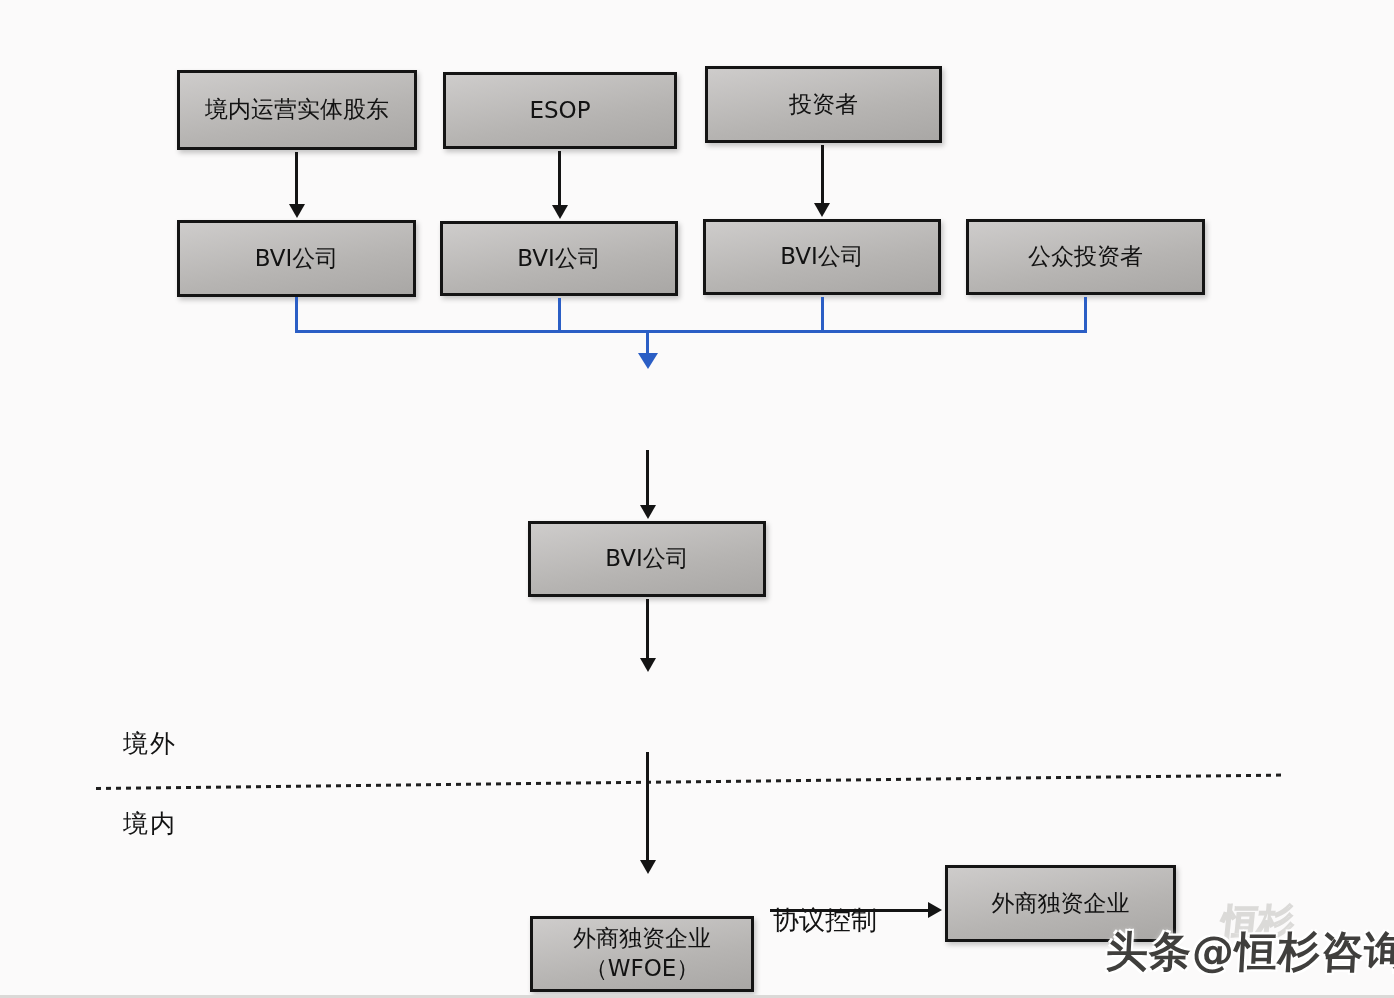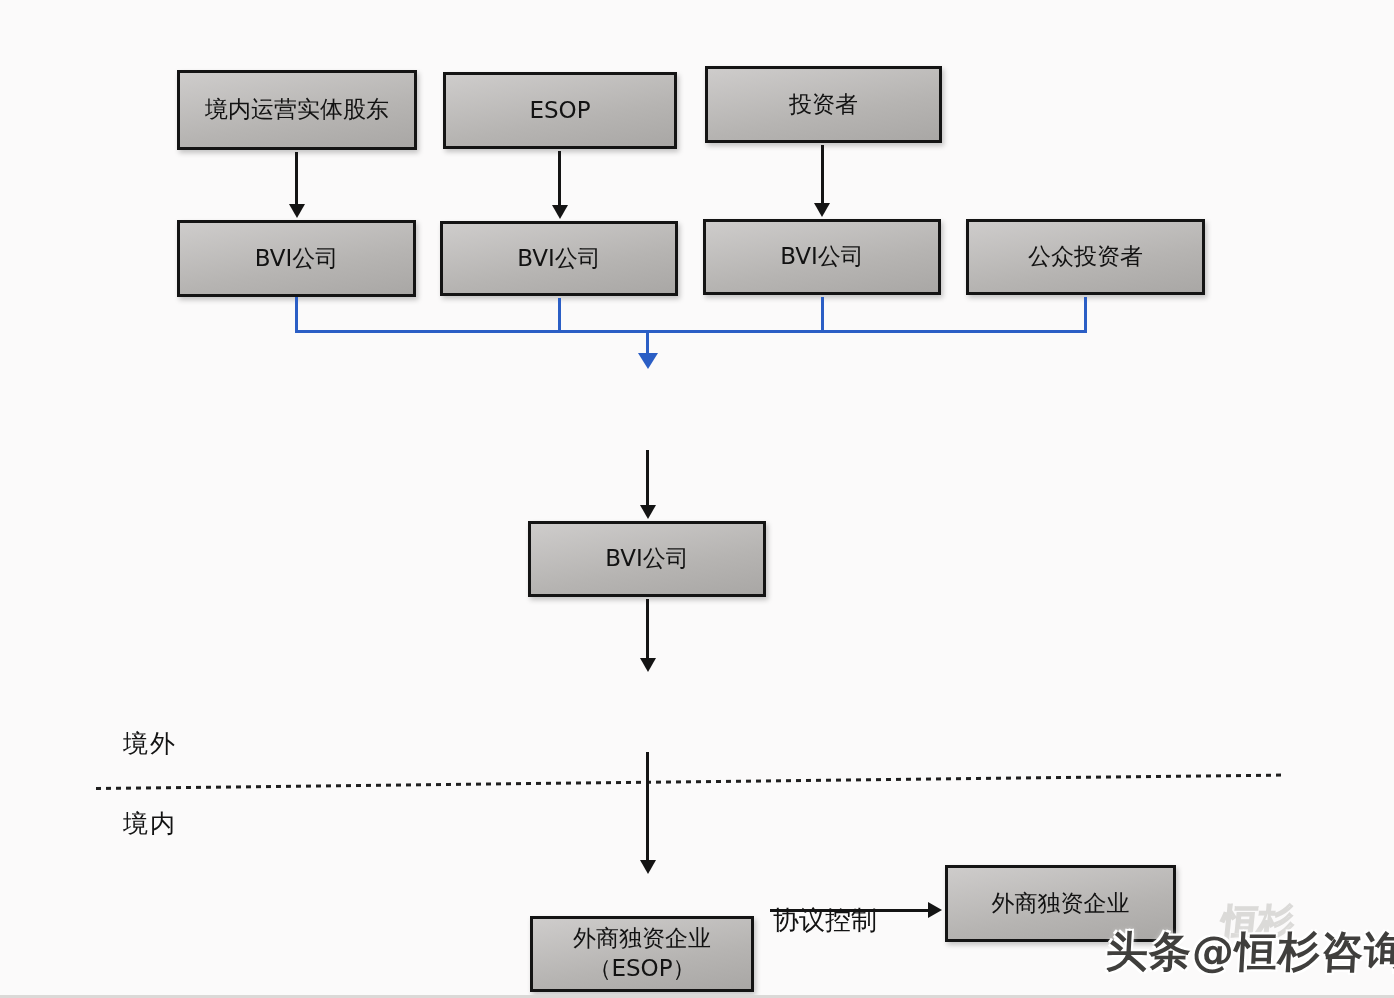--- a/index.html
+++ b/index.html
@@ -115,21 +115,21 @@
 
   <div class="region-label" style="left:123px;top:727px">境外</div>
   <div class="boundary"></div>
   <div class="region-label" style="left:123px;top:807px">境内</div>
 
   <div class="vline" style="left:646px;top:752px;height:108px"></div>
   <div class="tri down-black" style="left:640px;top:860px"></div>
 
   <div class="node gray" style="left:530px;top:916px;width:224px;height:76px">
     <span>外商独资企业</span>
-    <span>（ESOP）</span>
+    <span>（WFOE）</span>
   </div>
 
   <div class="edge-label">协议控制</div>
   <div class="hline" style="left:770px;top:909px;width:158px"></div>
   <div class="tri right-black" style="left:928px;top:902px"></div>
 
   <div class="node gray" style="left:945px;top:865px;width:231px;height:77px">
     <span>外商独资企业</span>
   </div>
 

